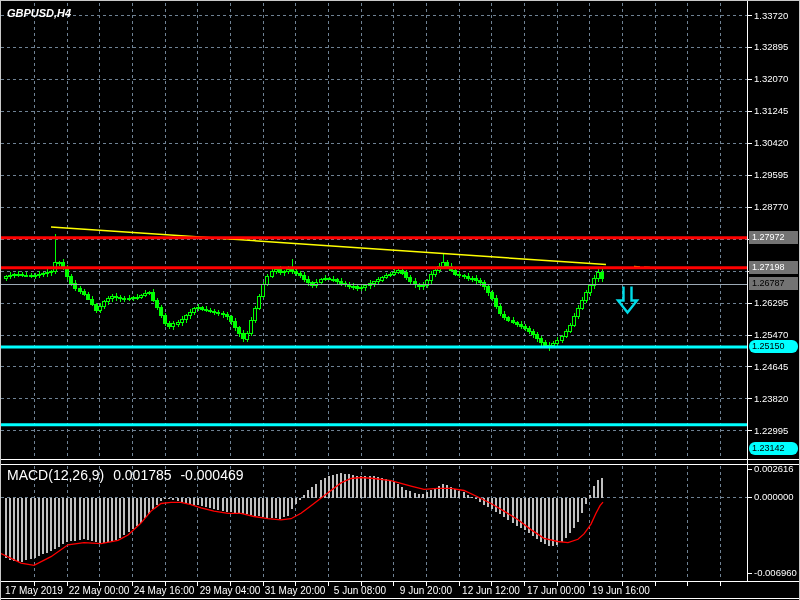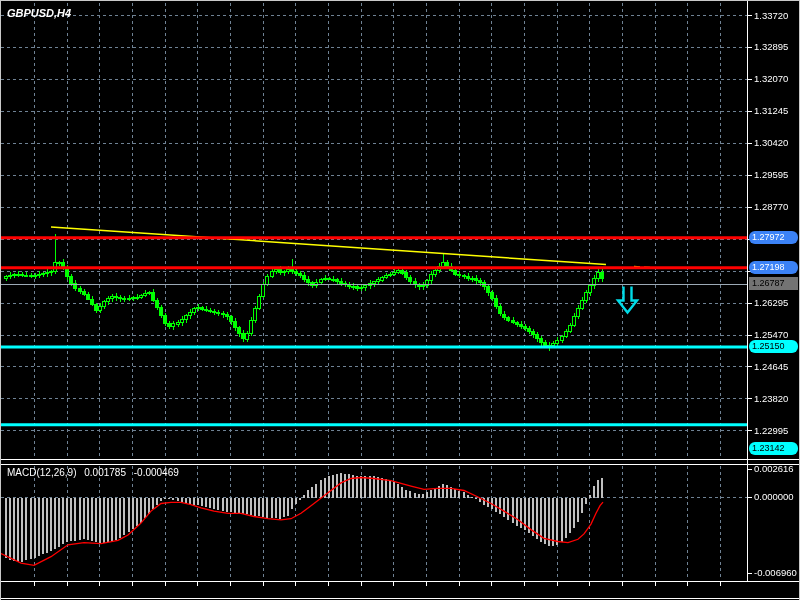--- a/index.html
+++ b/index.html
@@ -7,28 +7,28 @@
     position:relative;width:800px;height:600px;background:#000;
     font-family:"Liberation Sans",sans-serif;overflow:hidden;
     border:1px solid #c9c9c9;border-bottom:none;box-sizing:border-box;
   }
   #chart{position:absolute;left:0;top:0;}
   .title{
     position:absolute;left:6px;top:6px;color:#fff;font-size:11px;font-weight:700;
     letter-spacing:0px;z-index:5;font-style:italic;
   }
   .macd-label{
-    position:absolute;left:6px;top:466px;color:#fff;font-size:10px;z-index:5;white-space:nowrap;
+    position:absolute;left:6px;top:466px;color:#fff;font-size:14px;z-index:5;white-space:nowrap;
   }
   .macd-label span{margin-right:5px;}
   .pricebox{
     position:absolute;left:748px;width:49px;height:13px;line-height:13px;
     font-size:9px;padding-left:3px;z-index:6;box-sizing:border-box;white-space:nowrap;
   }
-  .pricebox.res{background:#3b82f6;color:#ffffff;border-radius:6px;}
+  .pricebox.res{background:#737373;color:#ffffff;}
   .pricebox.sup{background:#00ffff;color:#000000;border-radius:6px;}
   .pricebox.cur{background:#737373;color:#000000;}
   #res1{top:230px;} #res2{top:260px;} #cur{top:276px;} #sup1{top:339px;} #sup2{top:441px;}
   .time-axis{position:absolute;left:0;top:582px;width:746px;height:15px;z-index:4;}
   .time-label{
     position:absolute;top:2px;transform:translateX(-50%);color:#fff;font-size:10px;white-space:nowrap;
   }
 </style>
 </head>
 <body>
@@ -614,13 +614,25 @@
     <span>0.001785</span>
     <span>-0.000469</span>
   </div>
 
   <div id="res1" class="pricebox res">1.27972</div>
   <div id="res2" class="pricebox res">1.27198</div>
   <div id="cur" class="pricebox cur">1.26787</div>
   <div id="sup1" class="pricebox sup">1.25150</div>
   <div id="sup2" class="pricebox sup">1.23142</div>
 
+  <div class="time-axis">
+      <div class="time-label" style="left: 33px;">17 May 2019</div>
+      <div class="time-label" style="left: 98px;">22 May 00:00</div>
+      <div class="time-label" style="left: 163px;">24 May 16:00</div>
+      <div class="time-label" style="left: 229px;">29 May 04:00</div>
+      <div class="time-label" style="left: 294px;">31 May 20:00</div>
+      <div class="time-label" style="left: 359px;">5 Jun 08:00</div>
+      <div class="time-label" style="left: 425px;">9 Jun 20:00</div>
+      <div class="time-label" style="left: 490px;">12 Jun 12:00</div>
+      <div class="time-label" style="left: 555px;">17 Jun 00:00</div>
+      <div class="time-label" style="left: 620px;">19 Jun 16:00</div>
+    </div>
 </div>
 
 </body></html>

